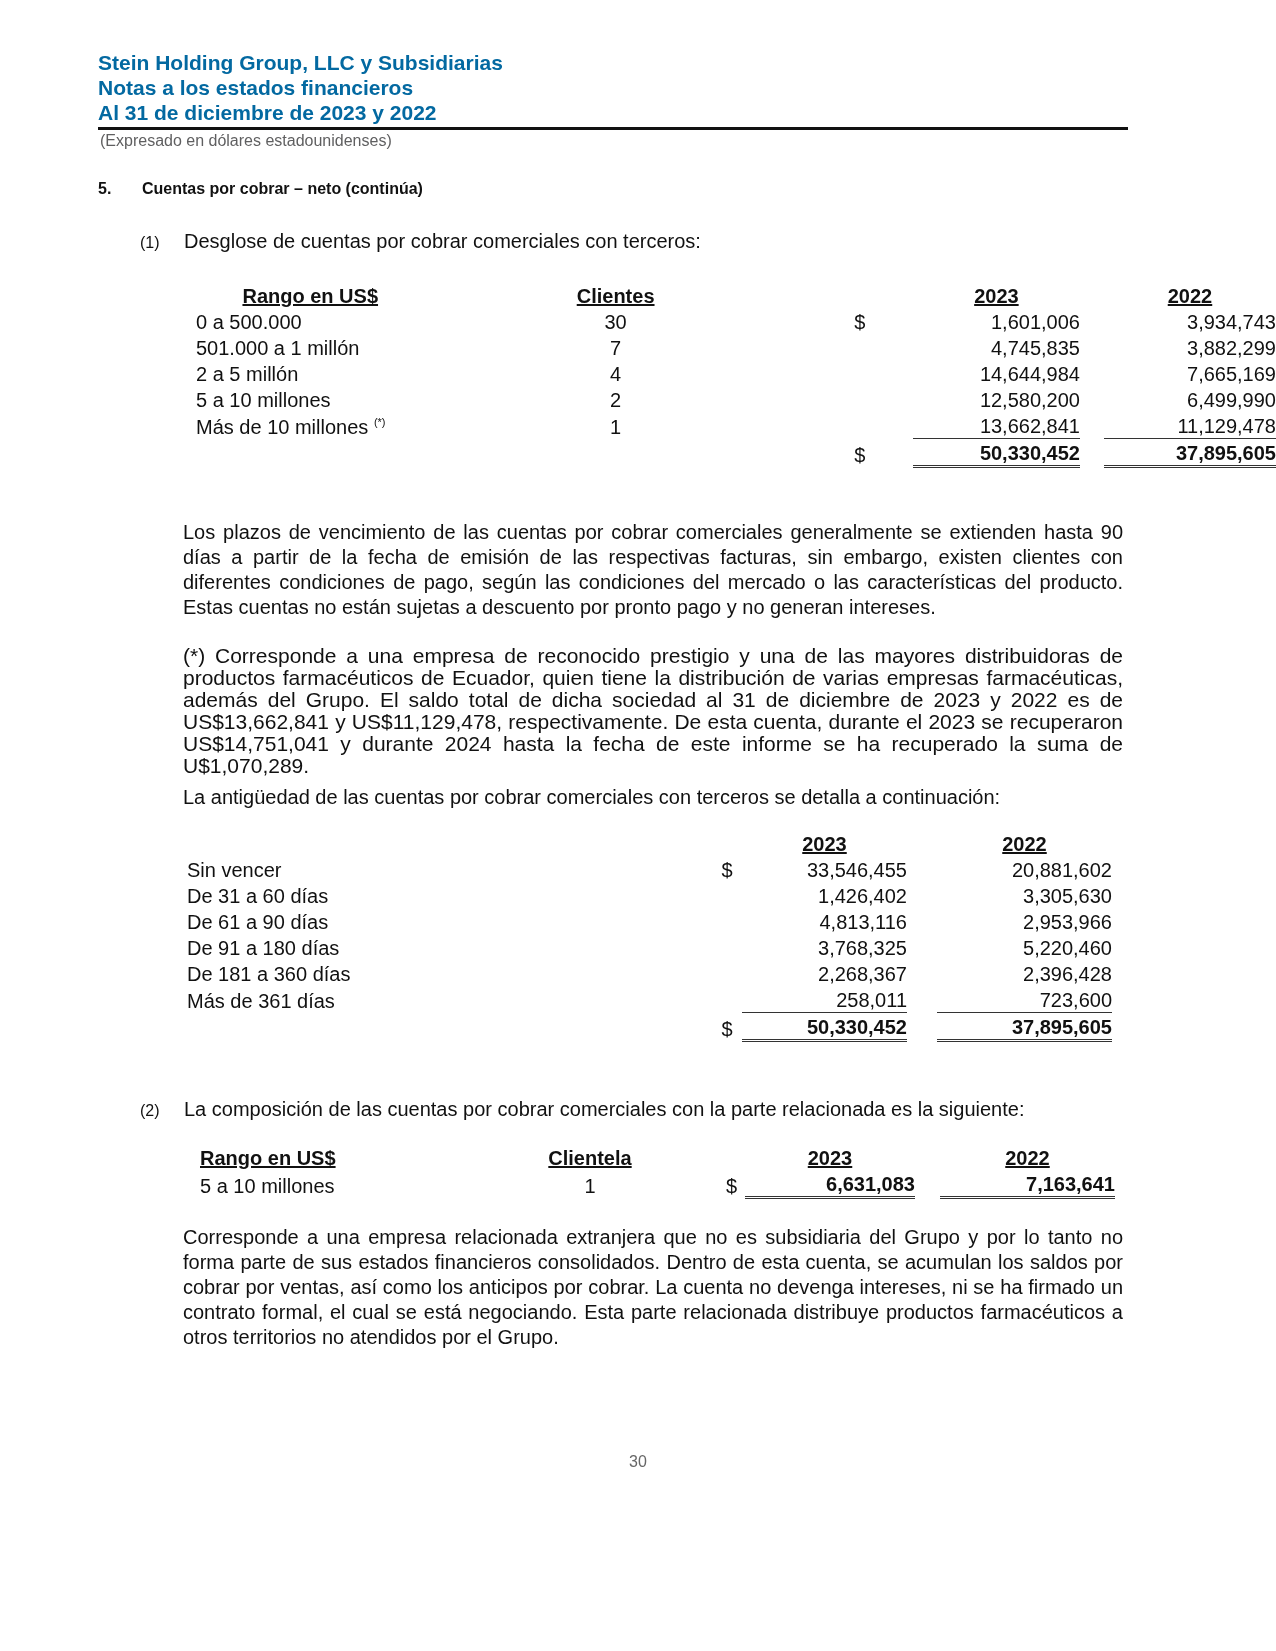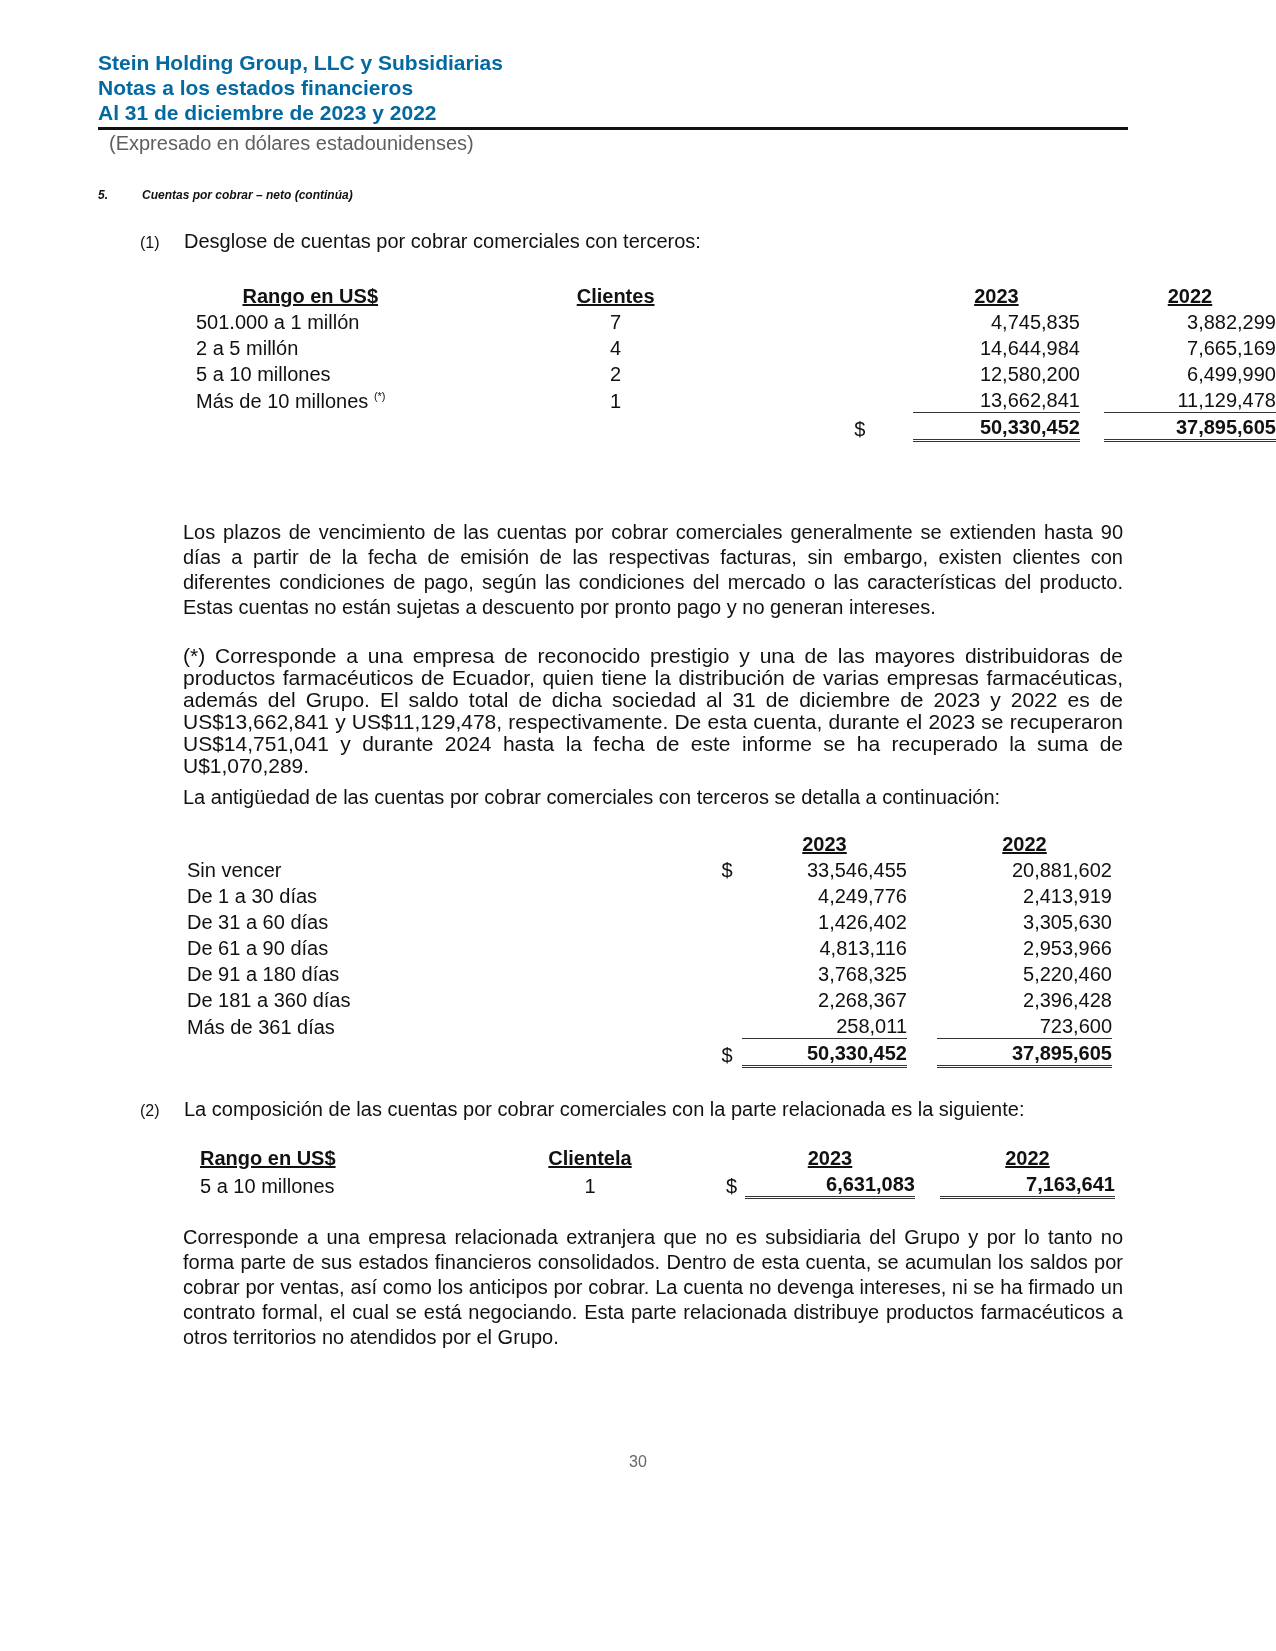--- a/index.html
+++ b/index.html
@@ -1,22 +1,22 @@
 <!DOCTYPE html>
 <html><head>
 <meta charset="utf-8">
 <style>
   html, body { margin: 0; padding: 0; background: #ffffff; }
   body { width: 1276px; height: 1651px; position: relative; font-family: "Liberation Sans", sans-serif; color: #111; overflow: hidden; }
   .hdr { position: absolute; left: 98px; top: 50px; width: 1030px; }
   .hdr .line { font-weight: bold; font-size: 21px; color: #0369a1; line-height: 25px; }
   .hdr .rule { height: 3px; background: #111; margin-top: 2px; width: 1030px; }
-  .hdr .sub { font-size: 20px; color: #5f5f60; margin-top: 2px; margin-left: 11px; }
+  .hdr .sub { font-size: 16px; color: #5f5f60; margin-top: 2px; margin-left: 2px; }
   .abs { position: absolute; }
-  .sec-title { left: 98px; top: 188px; font-weight: bold; font-size: 12px; font-style: italic; }
+  .sec-title { left: 98px; top: 180px; font-weight: bold; font-size: 16px; }
   .sec-title .num { display: inline-block; width: 44px; }
   .para { font-size: 20px; line-height: 25px; text-align: justify; }
   .para.small { font-size: 21px; line-height: 22px; }
   .lbl-idx { font-size: 16px; }
   table { border-collapse: collapse; }
   .tbl td { font-size: 20px; height: 26px; padding: 0; vertical-align: bottom; }
   .th { font-weight: bold; text-decoration: underline; }
   .r { text-align: right; }
   .c { text-align: center; }
   .sum { font-weight: bold; }
@@ -47,20 +47,28 @@
   <tbody>
       <tr>
     <td class="th c" style="width:235px;">Rango en US$</td>
     <td class="th c" style="width:395px; padding-left:0;">Clientes</td>
     <td style="width:110px;"></td>
     <td class="th c" style="width:170px;">2023</td>
     <td style="width:25px;"></td>
     <td class="th c" style="width:175px;">2022</td>
   </tr>
   <tr>
+    <td>0 a 500.000</td>
+    <td class="c">30</td>
+    <td class="c">$</td>
+    <td class="r">1,601,006</td>
+    <td></td>
+    <td class="r">3,934,743</td>
+  </tr>
+  <tr>
     <td>501.000 a 1 millón</td>
     <td class="c">7</td>
     <td></td>
     <td class="r">4,745,835</td>
     <td></td>
     <td class="r">3,882,299</td>
   </tr>
   <tr>
     <td>2 a 5 millón</td>
     <td class="c">4</td>
@@ -110,27 +118,20 @@
     <td class="th c" style="width:165px;">2023</td>
     <td style="width:30px;"></td>
     <td class="th c" style="width:175px;">2022</td>
   </tr>
   <tr>
     <td>Sin vencer</td>
     <td class="c">$</td>
     <td class="r">33,546,455</td>
     <td></td>
     <td class="r">20,881,602</td>
-  </tr>
-  <tr>
-    <td>De 1 a 30 días</td>
-        <td></td>
-    <td class="r">4,249,776</td>
-        <td></td>
-    <td class="r">2,413,919</td>
   </tr>
   <tr>
     <td>De 31 a 60 días</td>
         <td></td>
     <td class="r">1,426,402</td>
         <td></td>
     <td class="r">3,305,630</td>
   </tr>
   <tr>
     <td>De 61 a 90 días</td>

